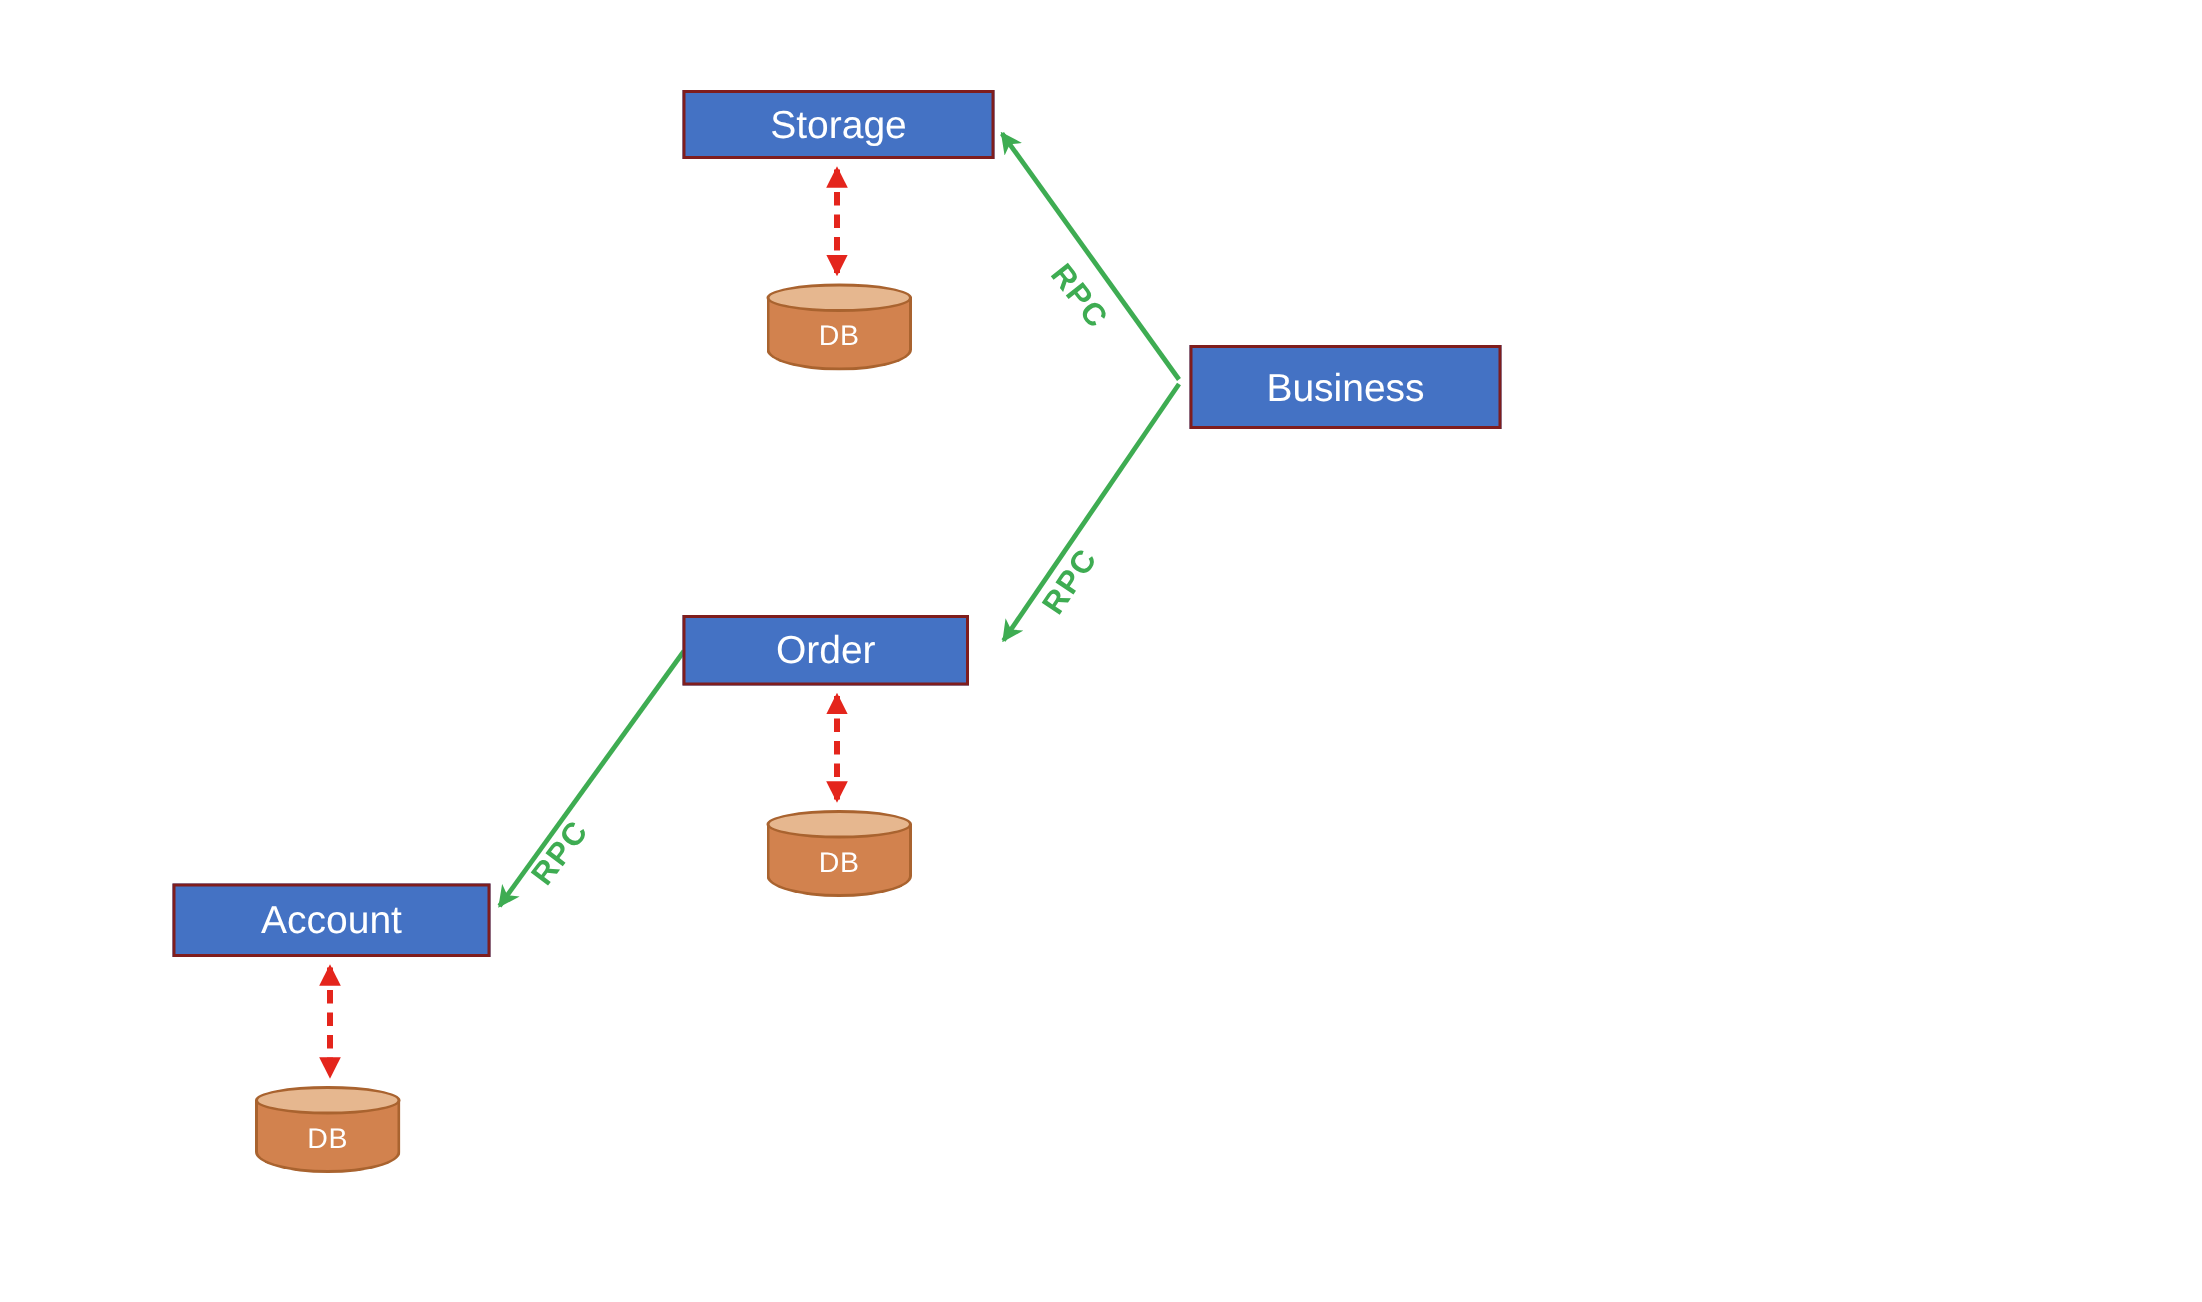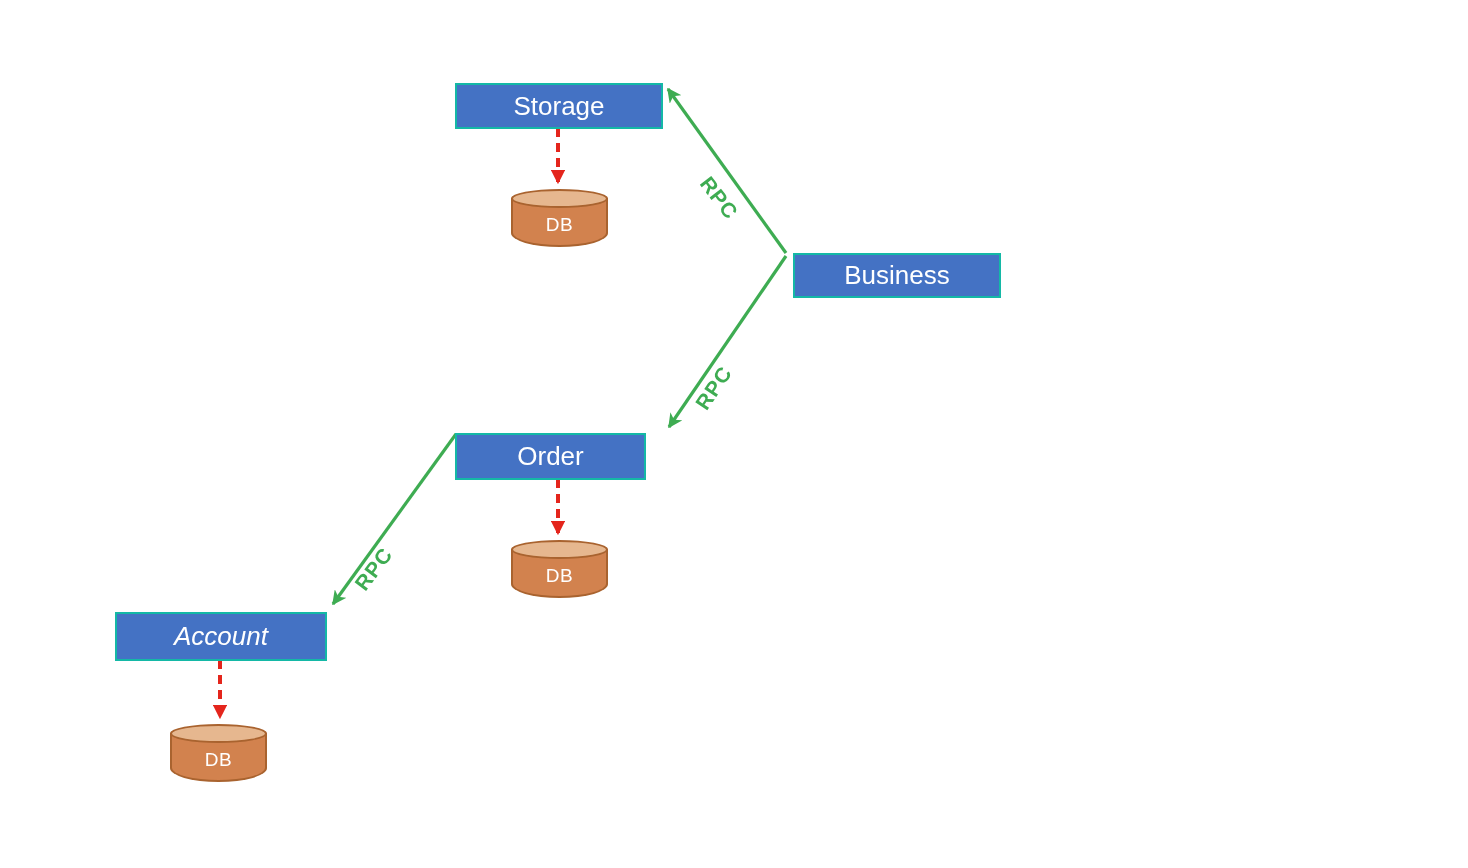--- a/index.html
+++ b/index.html
@@ -18,34 +18,33 @@
   svg.edge-layer {
     position: absolute;
     left: 0; top: 0;
     width: 1468px;
     height: 868px;
     pointer-events: none;
   }
   .node {
     position: absolute;
     background: #4472C4;
-    border: 2px solid #14b8a6;
+    border: 2px solid #7f1d1d;
     box-sizing: border-box;
     display: flex;
     align-items: center;
     justify-content: center;
     color: #ffffff;
     font-size: 26px;
     font-weight: 400;
-    margin-top: 23px;
   }
   .node-storage  { left: 455px; top: 60px;  width: 208px; height: 46px; }
-  .node-business { left: 793px; top: 230px; width: 208px; height: 45px; }
+  .node-business { left: 793px; top: 230px; width: 208px; height: 56px; }
   .node-order    { left: 455px; top: 410px; width: 191px; height: 47px; }
-  .node-account  { left: 115px; top: 589px; width: 212px; height: 49px; font-style: italic; }
+  .node-account  { left: 115px; top: 589px; width: 212px; height: 49px; }
 
   .cylinder {
     position: absolute;
     width: 97px;
     height: 58px;
   }
   .cyl-storage { left: 511px; top: 189px; }
   .cyl-order   { left: 511px; top: 540px; }
   .cyl-account { left: 170px; top: 724px; }
   .cyl-side {

